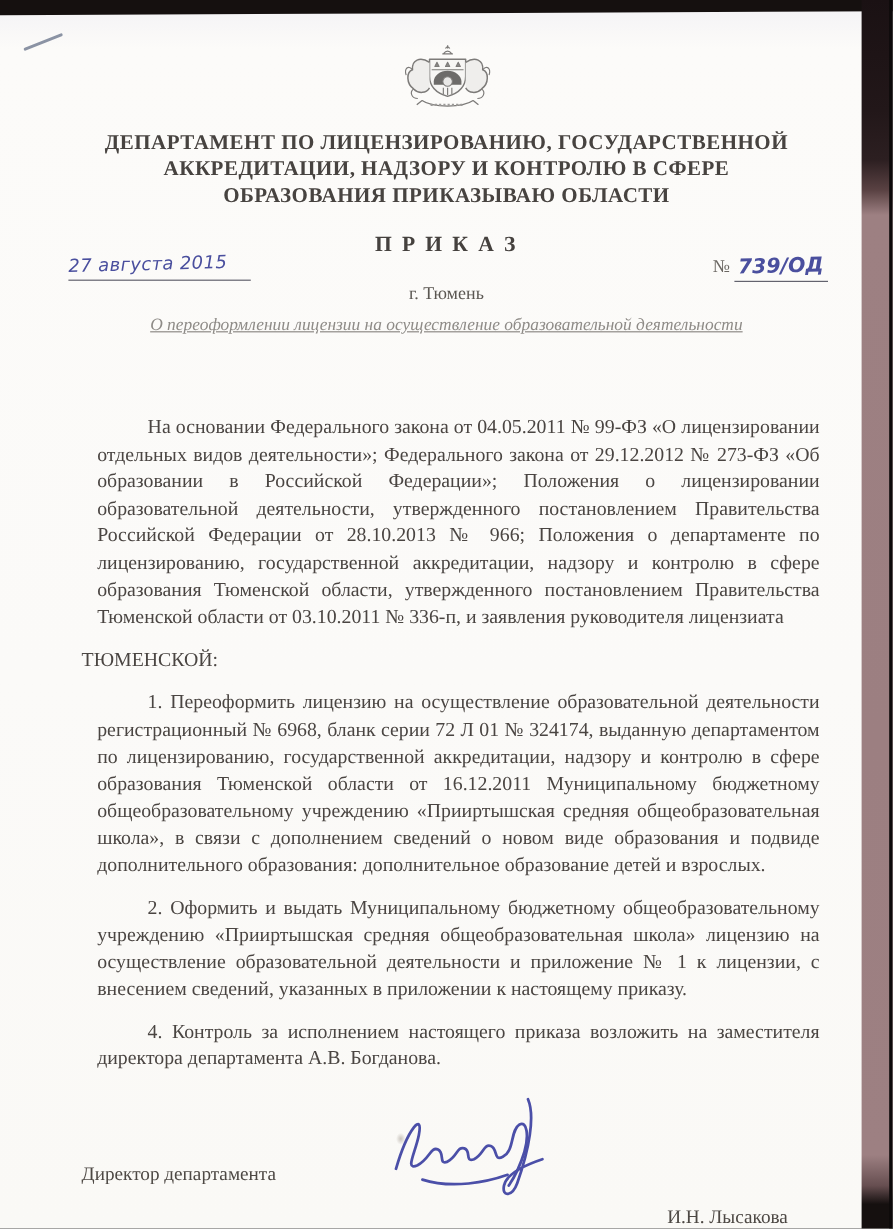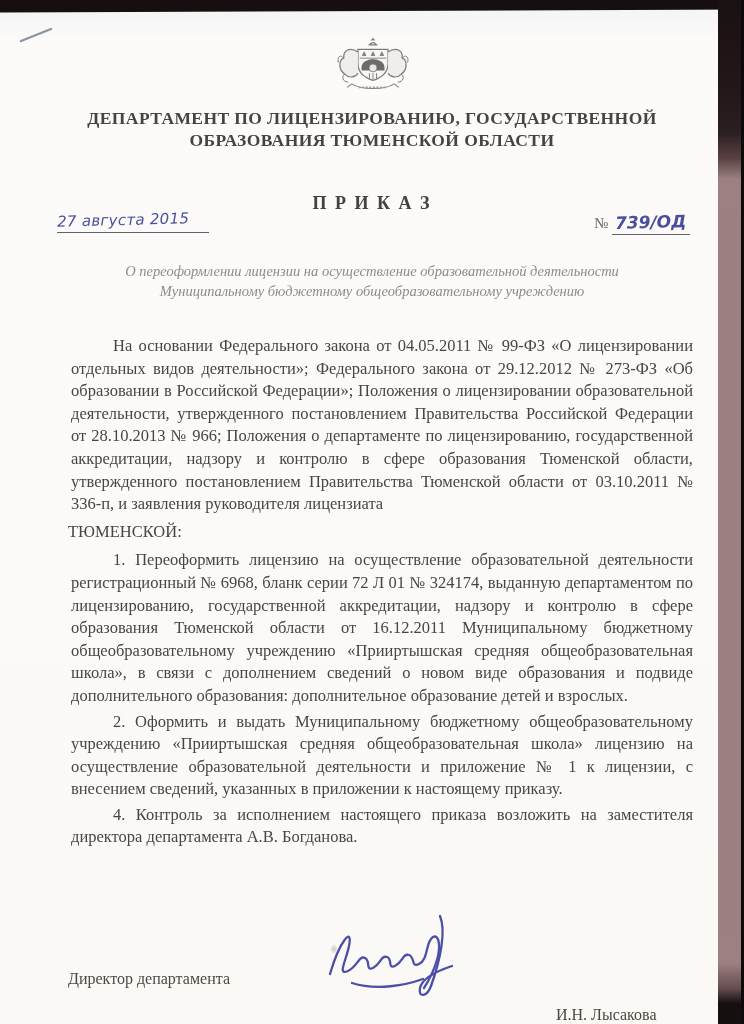--- a/index.html
+++ b/index.html
@@ -33,26 +33,26 @@
   .date-block .handwriting { font-size:15px; letter-spacing:0.3px; }
 
   .number-block { position:absolute; left:594px; top:212px; font-size:15px; color:#6b6762; white-space:nowrap; }
   .number-underline { display:inline-block; border-bottom:1.5px solid #63636e; padding:0 4px 2px 3px; }
   .number-block .handwriting { font-size:17px; font-weight:bold; }
 
   .city { position:absolute; top:237px; left:58px; width:628px; text-align:center;
     font-size:15px; color:#5a5651; }
 
   .subject { position:absolute; top:262px; left:58px; width:628px; text-align:center;
-    font-style:italic; font-size:14.5px; line-height:19.5px; color:#8e8b87; }
+    font-style:italic; font-size:14.5px; line-height:19.5px; color:#8e8b87;text-decoration:underline; }
   .subject .line3 { font-weight:bold; color:#87847f; }
 
   .flow { position:absolute; top:332px; left:68px; width:628px;
     font-size:16.5px; line-height:22.6px; text-align:justify; }
-  .flow p { margin:3px; text-indent:42px; }
+  .flow p { margin:13px; text-indent:42px; }
   .resolution { margin:5px 0 6px 0 !important; text-indent:0 !important; text-align:left; }
 
   .sig-title { position:absolute; left:68px; top:970px; font-size:16px; color:#4d4844; }
   .sig-name  { position:absolute; left:556px; top:970px; font-size:16px; color:#4d4844;margin-top:36px; }
   .sig-script { position:absolute; left:322px; top:910px; }
   .smudge { position:absolute; left:330px; top:944px; width:8px; height:10px;
     background:radial-gradient(ellipse at center,#c9c4bd 0%,rgba(250,249,246,0) 70%); }
 </style>
 </head>
 <body>
@@ -91,40 +91,41 @@
         <path d="M81,25 C85,20 89,24 87,30 M80,43 C84,46 82,52 76,52" stroke-width="1.1"></path>
 
         <path d="M24,54 C34,61 62,61 72,54 M24,54 l-5,4 M72,54 l5,4" stroke-width="1.2"></path>
         <path d="M32,58 h32" stroke="#9c9a98" stroke-width="2" stroke-dasharray="2,2"></path>
       </g>
     </svg>
   </div>
 
   <div class="org-name">
     <div>ДЕПАРТАМЕНТ ПО ЛИЦЕНЗИРОВАНИЮ, ГОСУДАРСТВЕННОЙ</div>
-    <div>ОБРАЗОВАНИЯ ТЮМЕНСКОЙ ОБЛАСТИ</div>
+    <div>АККРЕДИТАЦИИ, НАДЗОРУ И КОНТРОЛЮ В СФЕРЕ</div>
+    <div>ОБРАЗОВАНИЯ ПРИКАЗЫВАЮ ОБЛАСТИ</div>
   </div>
 
   <div class="doc-type">П Р И К А З</div>
 
   <div class="date-block">
     <span class="handwriting">27 августа 2015</span>
   </div>
 
   <div class="number-block">
     <span>№</span>
     <span class="number-underline">
       <span class="handwriting">739/ОД</span>
     </span>
   </div>
 
+  <div class="city">г. Тюмень</div>
 
   <div class="subject">
     <div>О переоформлении лицензии на осуществление образовательной деятельности</div>
-    <div>Муниципальному бюджетному общеобразовательному учреждению</div>
   </div>
 
   <div class="flow">
     <p>На основании Федерального закона от 04.05.2011 № 99-ФЗ «О лицензировании отдельных видов деятельности»; Федерального закона от 29.12.2012 № 273-ФЗ «Об образовании в Российской Федерации»; Положения о лицензировании образовательной деятельности, утвержденного постановлением Правительства Российской Федерации от 28.10.2013 № 966; Положения о департаменте по лицензированию, государственной аккредитации, надзору и контролю в сфере образования Тюменской области, утвержденного постановлением Правительства Тюменской области от 03.10.2011 № 336-п, и заявления руководителя лицензиата</p>
     <p class="resolution">ТЮМЕНСКОЙ:</p>
     <p>1. Переоформить лицензию на осуществление образовательной деятельности регистрационный № 6968, бланк серии 72 Л 01 № 324174, выданную департаментом по лицензированию, государственной аккредитации, надзору и контролю в сфере образования Тюменской области от 16.12.2011 Муниципальному бюджетному общеобразовательному учреждению «Прииртышская средняя общеобразовательная школа», в связи с дополнением сведений о новом виде образования и подвиде дополнительного образования: дополнительное образование детей и взрослых.</p>
     <p>2. Оформить и выдать Муниципальному бюджетному общеобразовательному учреждению «Прииртышская средняя общеобразовательная школа» лицензию на осуществление образовательной деятельности и приложение № 1 к лицензии, с внесением сведений, указанных в приложении к настоящему приказу.</p>
     <p>4. Контроль за исполнением настоящего приказа возложить на заместителя директора департамента А.В. Богданова.</p>
   </div>
 

